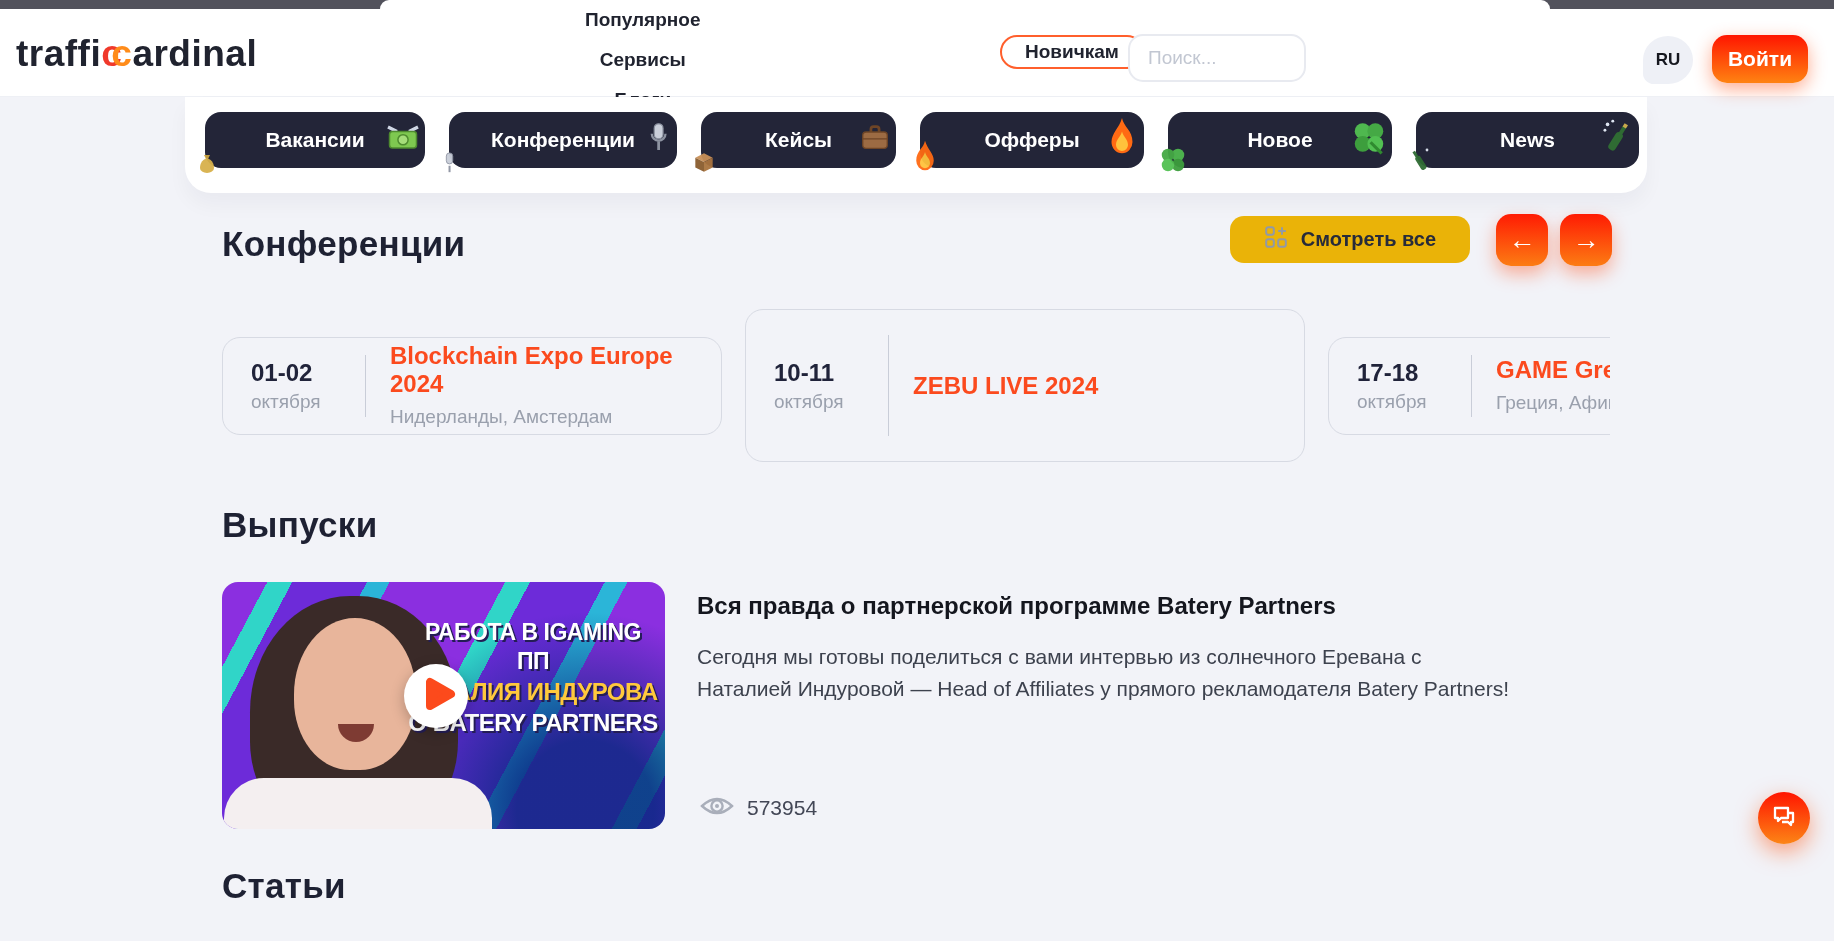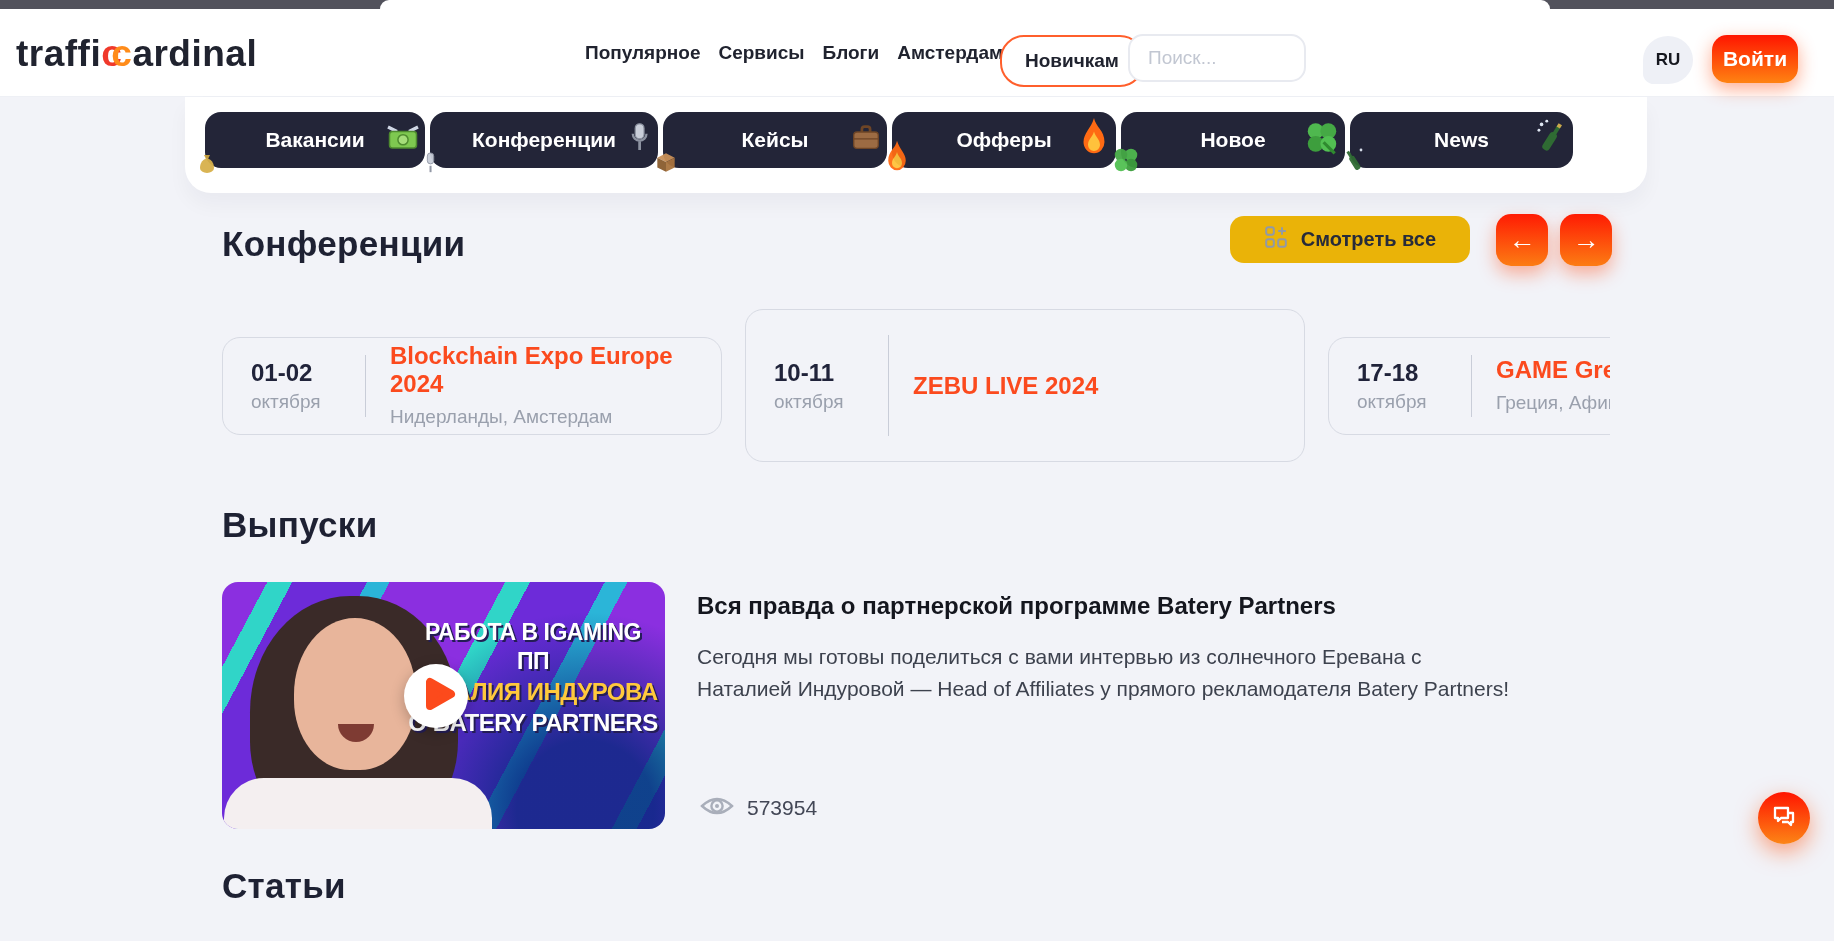--- a/index.html
+++ b/index.html
@@ -9,35 +9,35 @@
 
   
   .tabstrip { position:absolute; left:0; top:0; width:1834px; height:9px; background:#52525c; }
   .tabstrip .tab { position:absolute; left:380px; top:0; width:1170px; height:9px; background:#ffffff; border-radius:10px 10px 0 0; }
 
   
   .header { position:absolute; left:0; top:9px; width:1834px; height:88px; background:#fff; border-bottom:1px solid #eef0f5; }
   .logo { position:absolute; left:16px; top:24px; font-size:37px; font-weight:bold; letter-spacing:.5px; color:#20232f; }
   .logo .c1 { color:#f0392b; }
   .logo .c2 { color:#ff8c1a; margin-left:-11px; }
-  .nav { position:absolute; left:585px; top:0; height:88px; display:flex; align-items:center; gap:18px; }
+  .nav { position:absolute; left:585px; top:0; height:88px; display:flex; align-items:center; gap:18px;flex-direction:column; }
   .nav-link { font-size:19px; font-weight:600; color:#20232f; cursor:pointer; white-space:nowrap; }
-  .newbies { position:absolute; left:1000px; top:26px; height:52px; padding:0 23px; border:2px solid #ff5f2c; border-radius:24px; background:#fff; display:flex; align-items:center; font-size:19px; font-weight:600; color:#20232f; }
+  .newbies { position:absolute; left:1000px; top:26px; height:34px; padding:0 23px; border:2px solid #ff5f2c; border-radius:24px; background:#fff; display:flex; align-items:center; font-size:19px; font-weight:600; color:#20232f; }
   .search { position:absolute; left:1128px; top:25px; width:178px; height:48px; border:2px solid #e8eaf0; border-radius:15px; background:#fff; padding:0 18px; font-size:19px; color:#3c4150; font-family:"Liberation Sans", sans-serif; outline:none; }
   .search::placeholder { color:#c2c7d2; }
   .lang { position:absolute; left:1643px; top:27px; width:50px; height:48px; background:#eef0f6; border-radius:50% 50% 50% 22%; display:flex; align-items:center; justify-content:center; font-size:17px; font-weight:bold; color:#16181f; }
-  .login { position:absolute; left:1712px; top:26px; width:86px; height:48px; border:none; border-radius:15px; background:linear-gradient(180deg,#ff1500 0%,#ff8312 100%); color:#fff; font-size:21px; font-weight:bold; font-family:"Liberation Sans", sans-serif; box-shadow:0 6px 18px rgba(255,70,10,.45); cursor:pointer; }
+  .login { position:absolute; left:1712px; top:26px; width:96px; height:48px; border:none; border-radius:15px; background:linear-gradient(180deg,#ff1500 0%,#ff8312 100%); color:#fff; font-size:21px; font-weight:bold; font-family:"Liberation Sans", sans-serif; box-shadow:0 6px 18px rgba(255,70,10,.45); cursor:pointer; }
 
   
   .band { position:absolute; left:185px; top:97px; width:1462px; height:96px; background:#fff; border-radius:0 0 26px 26px; box-shadow:0 12px 20px rgba(30,35,60,.04); }
-  .pills { position:absolute; left:20px; top:15px; display:flex; gap:5px; }
+  .pills { position:absolute; left:20px; top:15px; display:flex; gap:24px; }
   .pill { position:relative; height:56px; background:#232538; border-radius:16px; display:flex; align-items:center; justify-content:center; color:#fff; font-size:21px; font-weight:600; cursor:pointer; }
   .pill .ico-r { position:absolute; right:4px; top:50%; transform:translateY(-50%); }
   .pill .ico-l { position:absolute; left:-10px; bottom:-12px; transform:scaleX(-1); opacity:.95; }
-  .w0{width:220px} .w1{width:228px} .w2{width:224px} .w3{width:224px} .w4{width:223px} .w5{width:224px}
+  .w0{width:220px} .w1{width:228px} .w2{width:195px} .w3{width:224px} .w4{width:223px} .w5{width:224px}
 
   
   .h2 { position:absolute; font-size:35px; font-weight:bold; color:#1e2133; letter-spacing:.3px; }
 
   
   .view-all { position:absolute; left:1230px; top:216px; width:240px; height:47px; background:#eab308; border:none; border-radius:14px; display:flex; align-items:center; justify-content:center; gap:13px; font-size:20px; font-weight:600; color:#272b3a; font-family:"Liberation Sans", sans-serif; cursor:pointer; }
   .arrow-btn { position:absolute; top:214px; width:52px; height:52px; border:none; border-radius:15px; background:linear-gradient(180deg,#ff1b03 0%,#fc7c13 100%); color:#fff; font-size:27px; font-weight:bold; box-shadow:0 8px 18px rgba(255,60,0,.38); cursor:pointer; display:flex; align-items:center; justify-content:center; font-family:"Liberation Sans", sans-serif; }
   .arrow-left { left:1496px; } .arrow-right { left:1560px; }
 
   

